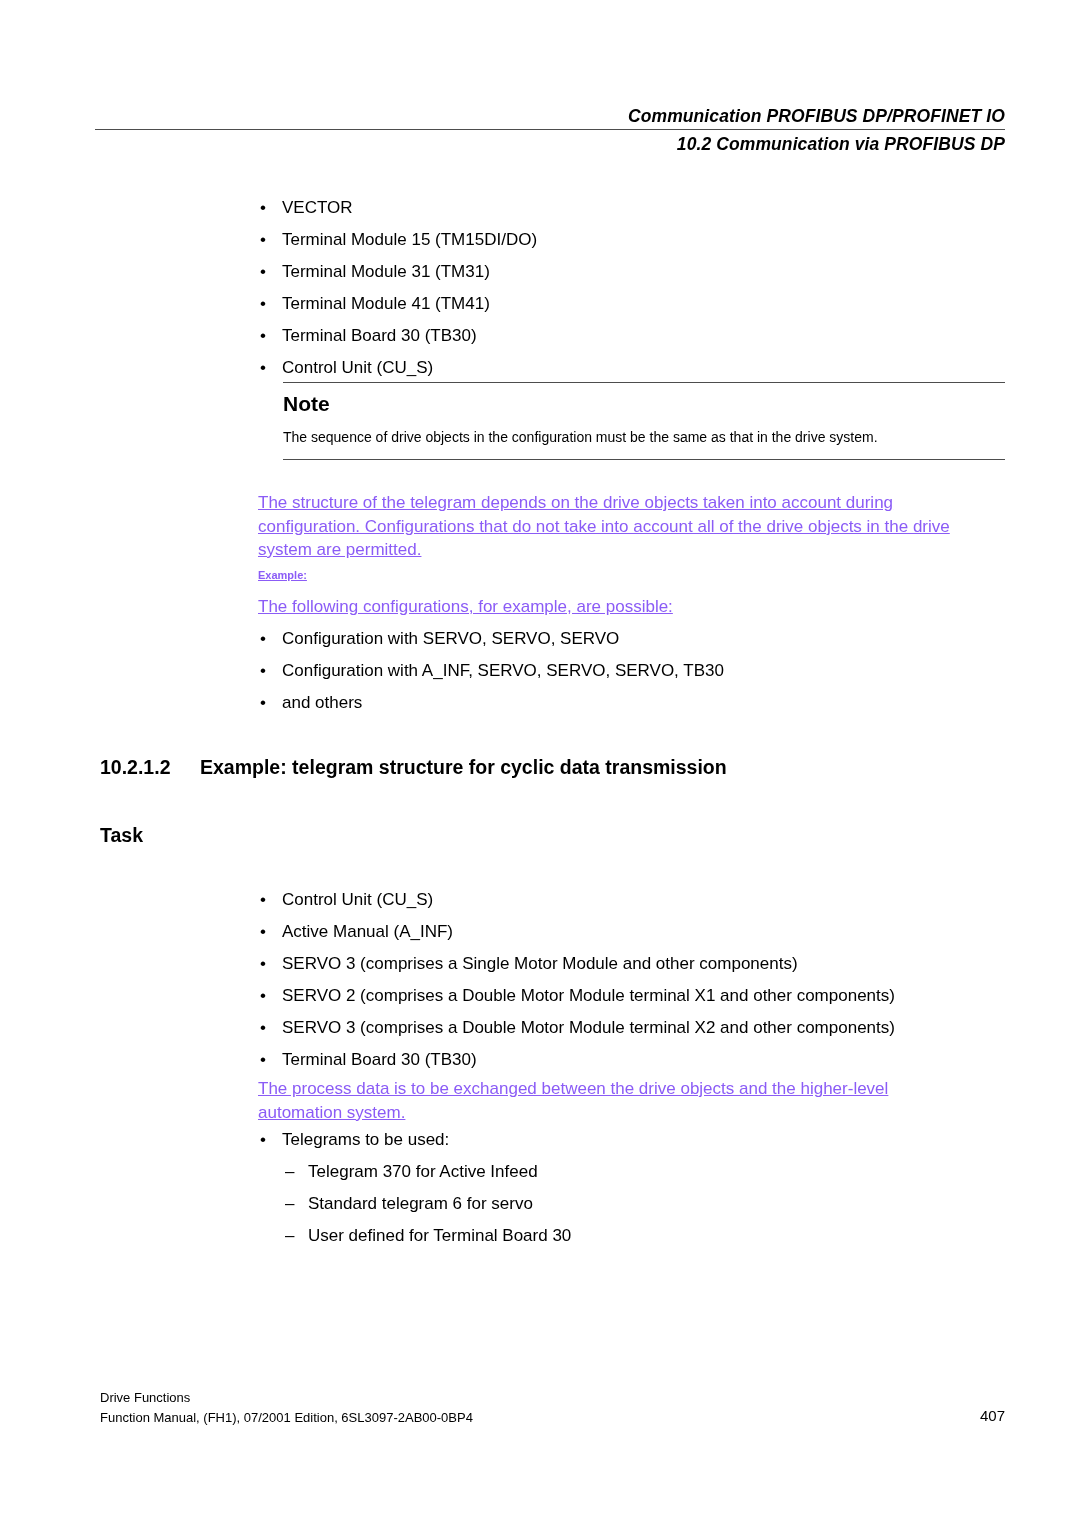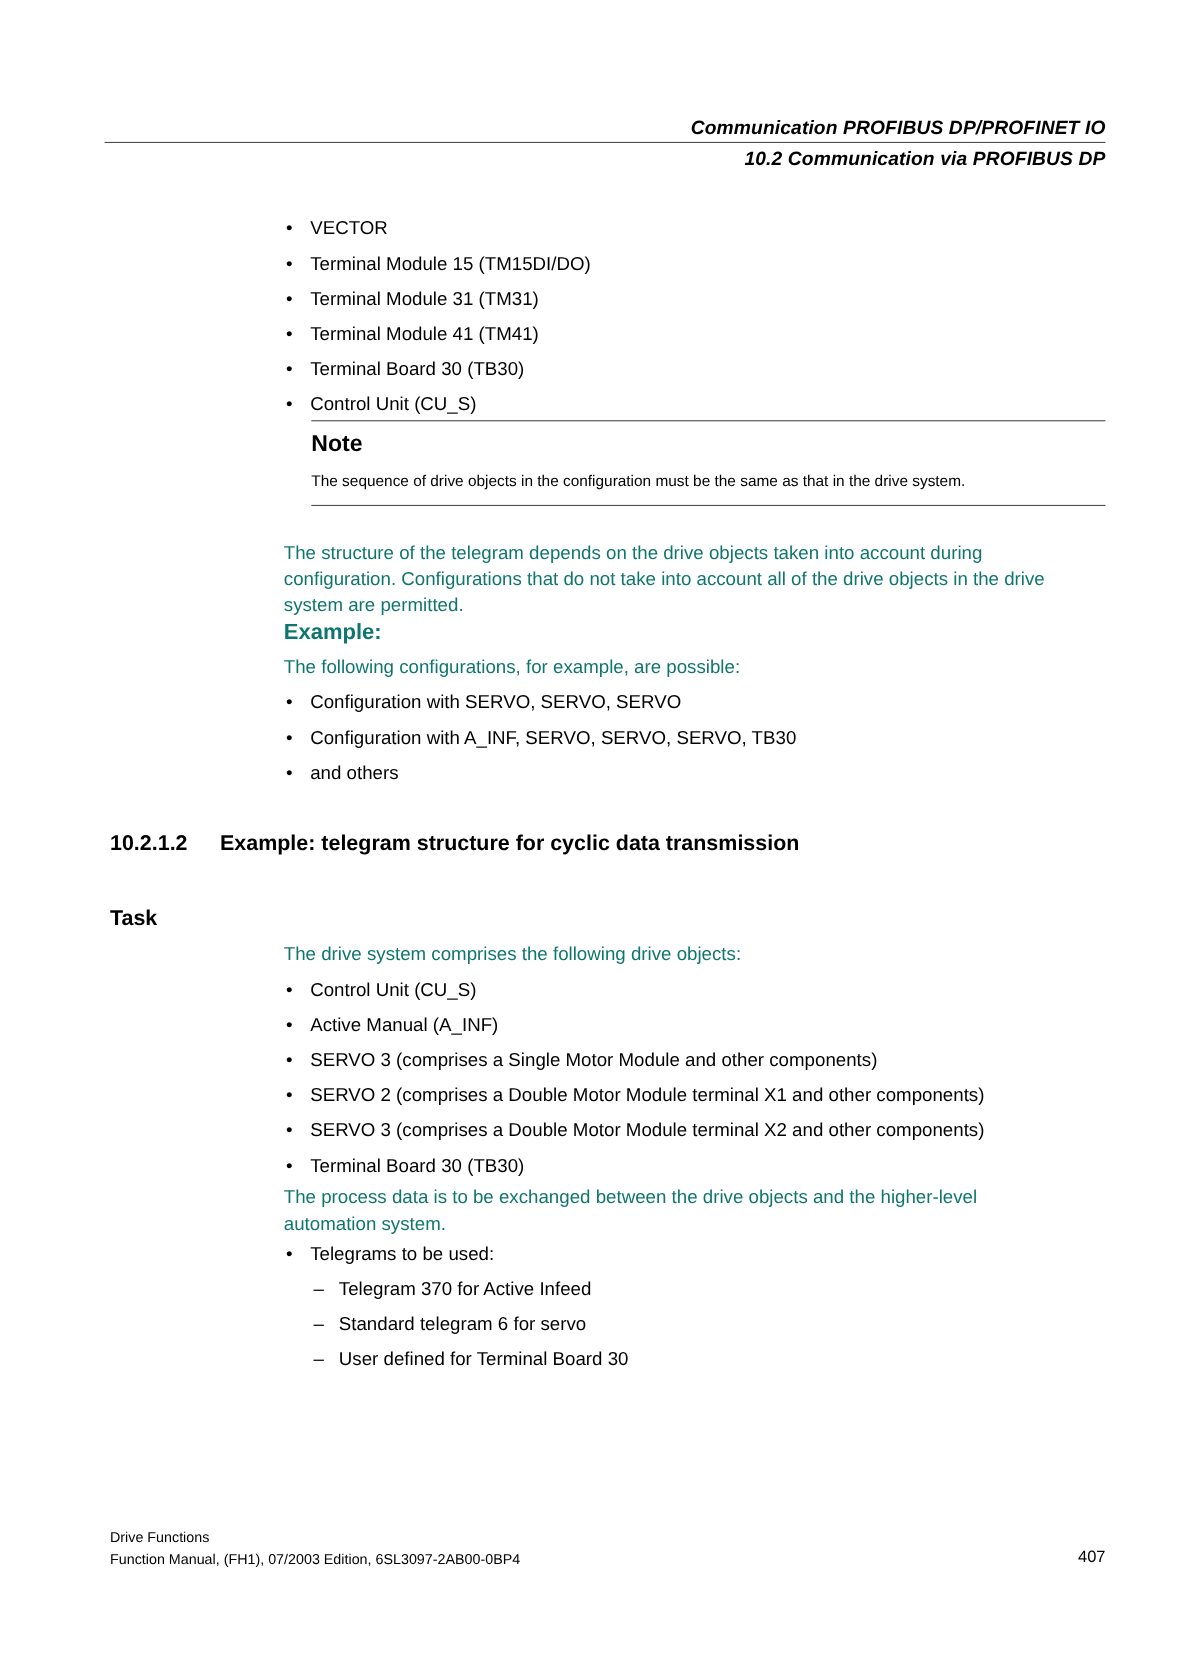--- a/index.html
+++ b/index.html
@@ -36,21 +36,22 @@
   .header-rule {
     border-top: 1.6px solid #4d4d4d;
     margin: 1px 0 2px 0;
   }
 
   
   .para {
     position: absolute;
     font-size: 17px;
     line-height: 23.5px;
-    color: #0f766e;
+    color: #8b5cf6;
+    text-decoration: underline;
   }
 
   
   .blist {
     position: absolute;
     list-style: none;
     margin: 0;
     padding: 0;
   }
   .blist li {
@@ -129,21 +130,21 @@
     position: absolute;
     left: 100px;
     top: 822px;
     font-size: 19.5px;
     font-weight: bold;
     line-height: 26px;
   }
 
   .bold-label {
     font-weight: bold;
-    font-size: 20px;
+    font-size: 11px;
     text-align: right;
   }
 
   
   .footer {
     position: absolute;
     left: 100px;
     top: 1388px;
     width: 905px;
     font-size: 13px;
@@ -197,21 +198,20 @@
       <li><span class="bullet">•</span><span>Configuration with A_INF, SERVO, SERVO, SERVO, TB30</span></li>
       <li><span class="bullet">•</span><span>and others</span></li>
     </ul>
 
   <div class="h3">
     <span class="num">10.2.1.2</span><span>Example: telegram structure for cyclic data transmission</span>
   </div>
 
   <div class="h4">Task</div>
 
-  <div class="para" style="left:258px; top:856px; width:740px;">The drive system comprises the following drive objects:</div>
 
   <ul class="blist" id="task-list" style="left:258px; top:888px; width:740px;">
       <li><span class="bullet">•</span><span>Control Unit (CU_S)</span></li>
       <li><span class="bullet">•</span><span>Active Manual (A_INF)</span></li>
       <li><span class="bullet">•</span><span>SERVO 3 (comprises a Single Motor Module and other components)</span></li>
       <li><span class="bullet">•</span><span>SERVO 2 (comprises a Double Motor Module terminal X1 and other components)</span></li>
       <li><span class="bullet">•</span><span>SERVO 3 (comprises a Double Motor Module terminal X2 and other components)</span></li>
       <li><span class="bullet">•</span><span>Terminal Board 30 (TB30)</span></li>
     </ul>
 
@@ -225,18 +225,18 @@
 
   <ul class="dlist" id="telegram-list" style="left:285px; top:1160px; width:700px;">
       <li><span class="dash">–</span><span>Telegram 370 for Active Infeed</span></li>
       <li><span class="dash">–</span><span>Standard telegram 6 for servo</span></li>
       <li><span class="dash">–</span><span>User defined for Terminal Board 30</span></li>
     </ul>
 
   <div class="footer">
     <div class="footer-row">Drive Functions</div>
     <div class="footer-row">
-      <span>Function Manual, (FH1), 07/2003 Edition, 6SL3097-2AB00-0BP4</span>
+      <span>Function Manual, (FH1), 07/2001 Edition, 6SL3097-2AB00-0BP4</span>
       <span class="footer-page">407</span>
     </div>
   </div>
 
 </div>
 
 </body></html>

